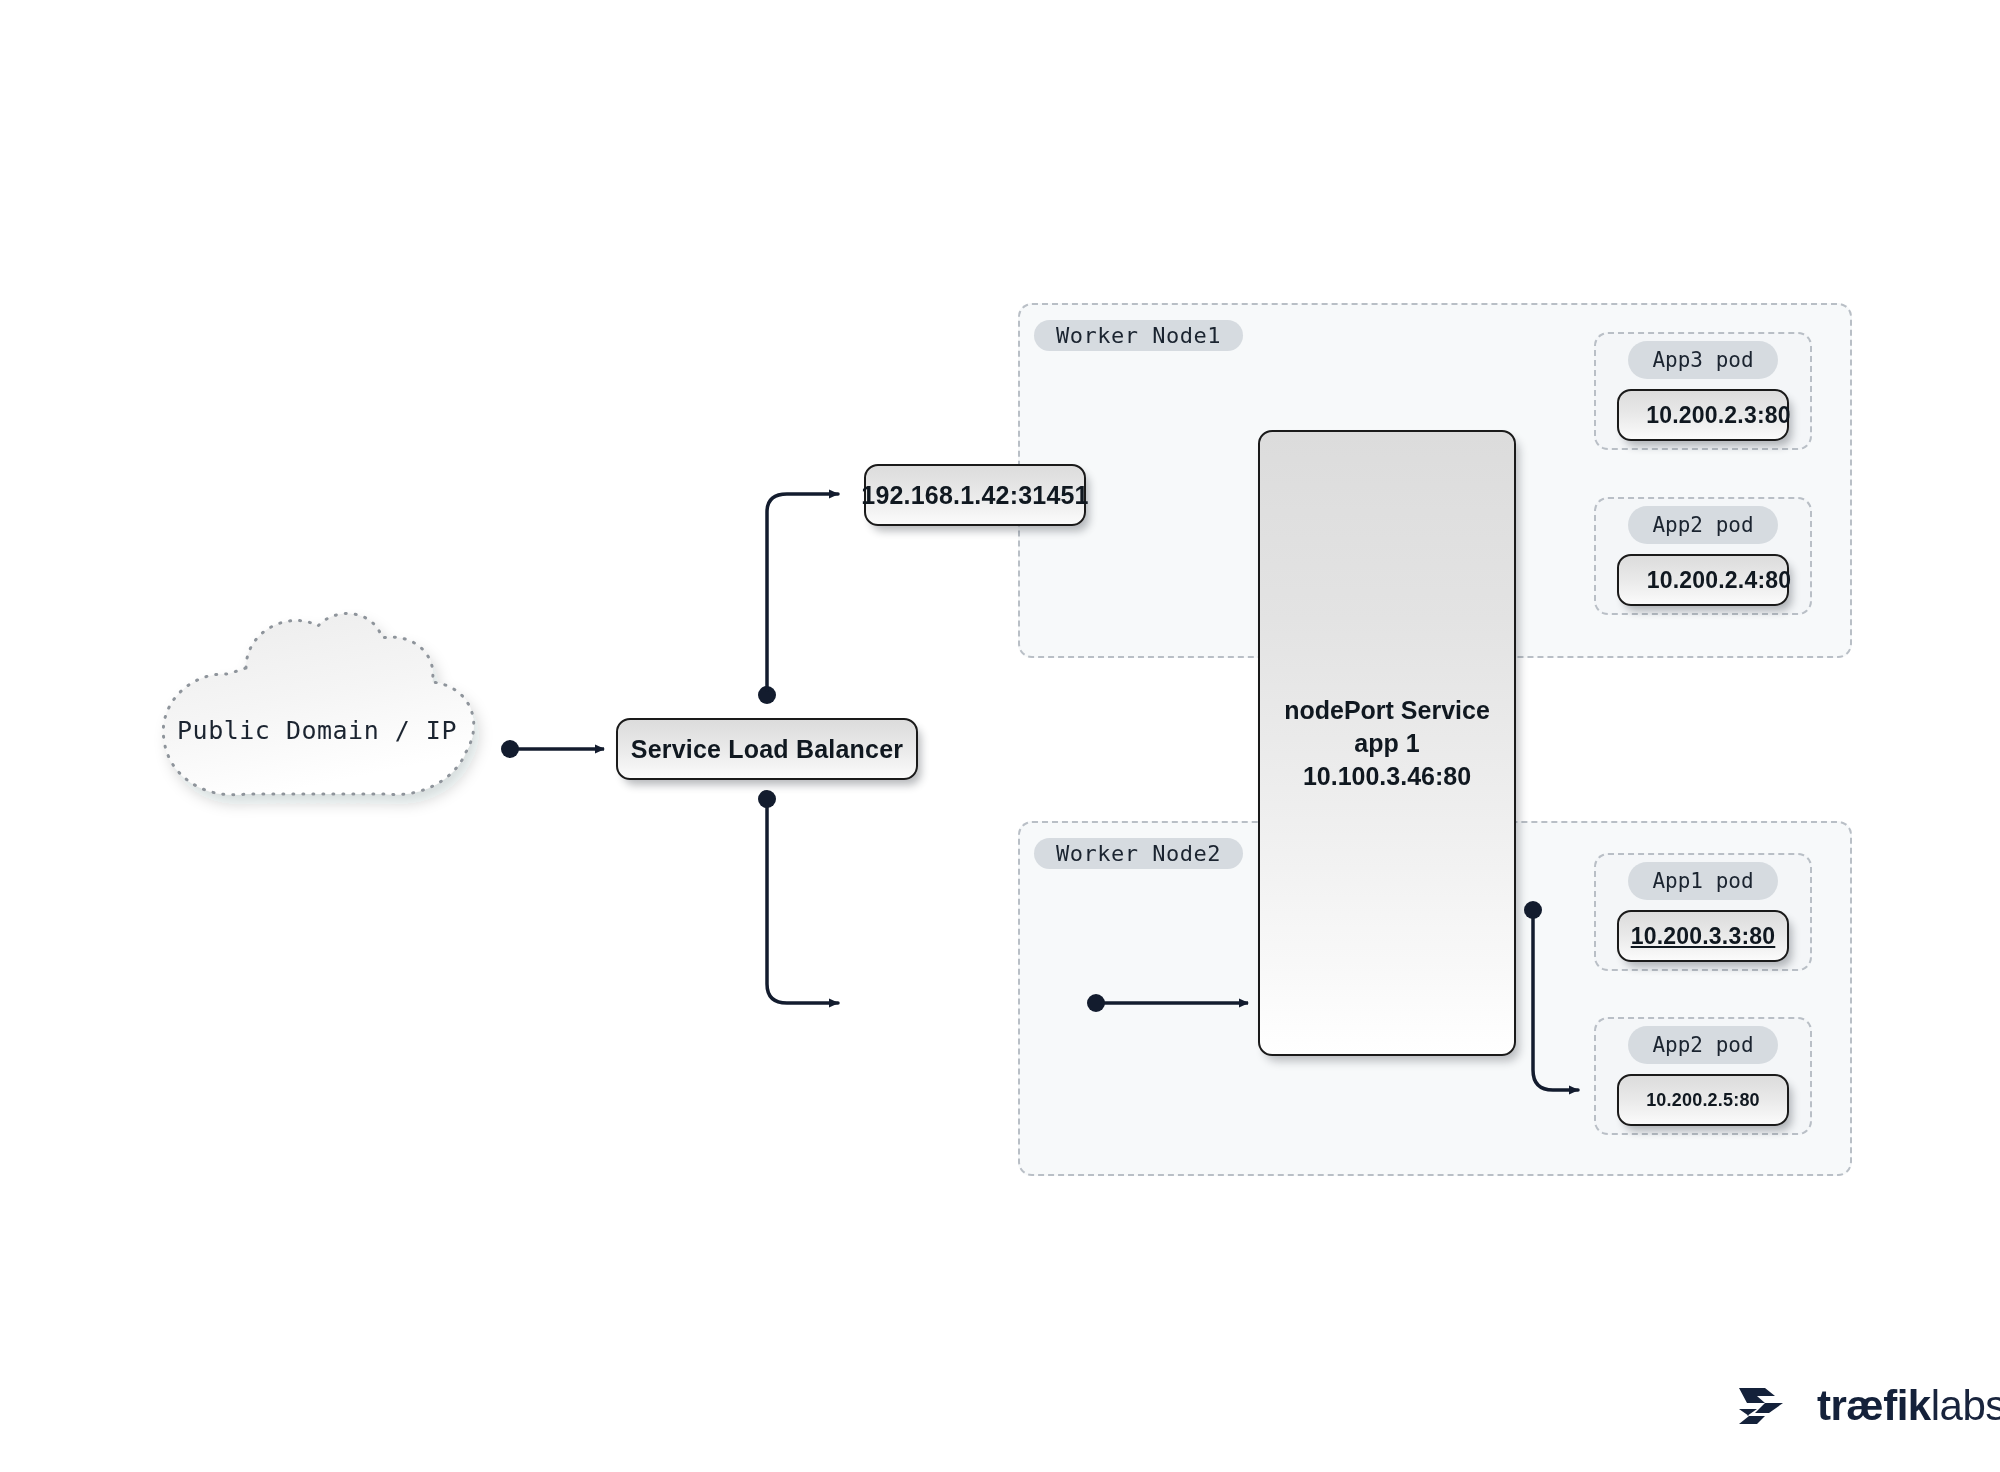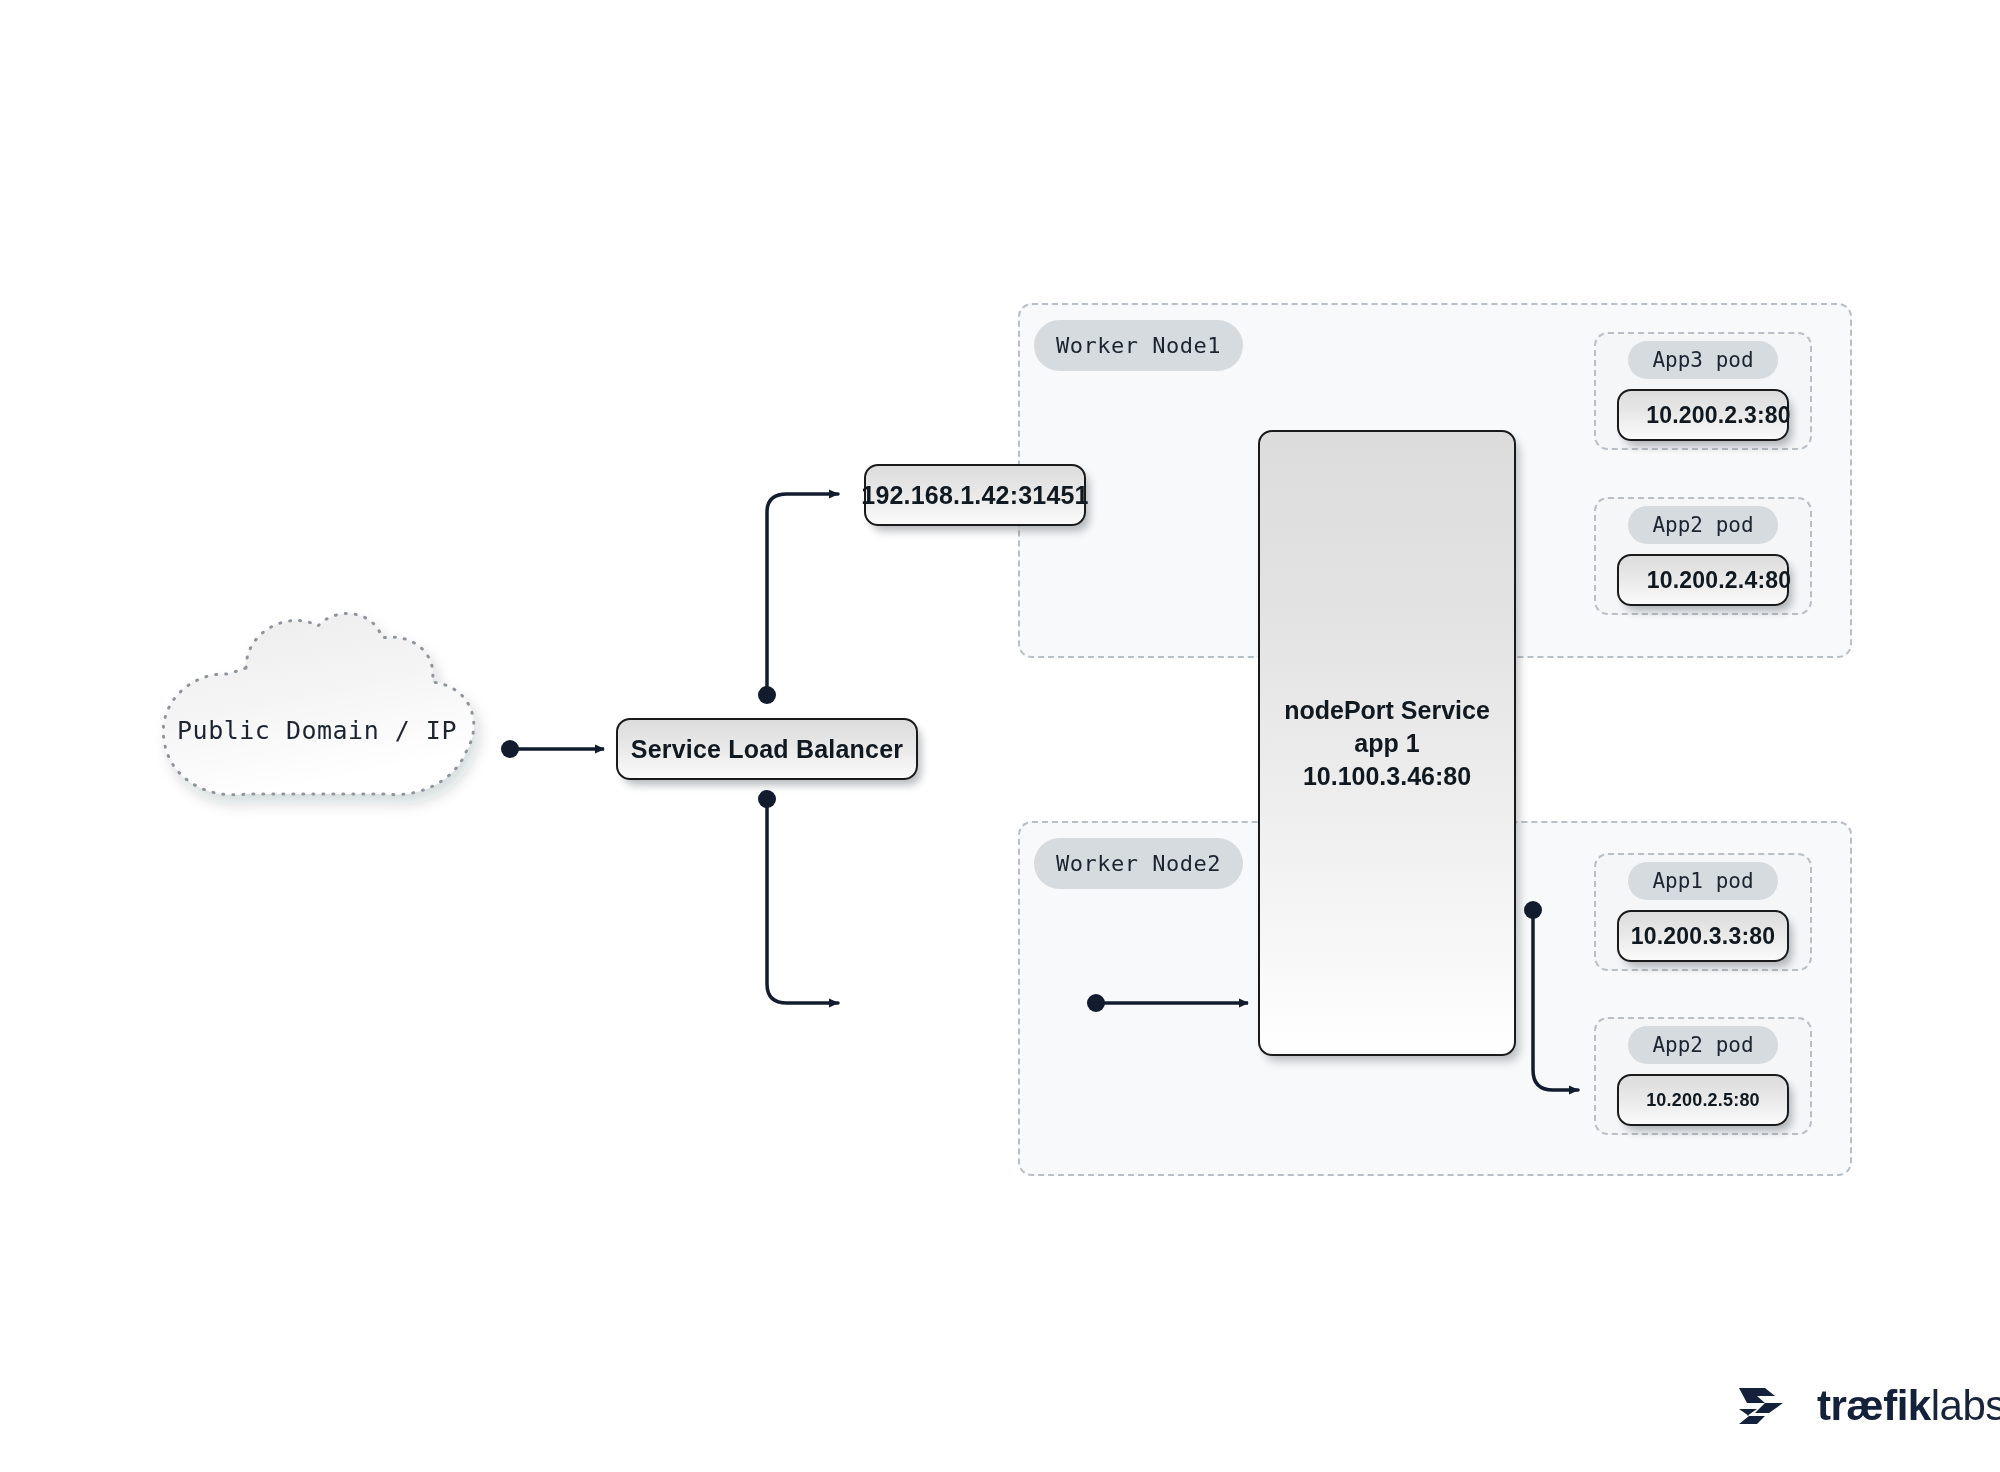--- a/index.html
+++ b/index.html
@@ -34,21 +34,21 @@
     box-sizing: border-box;
   }
   .node-label {
     position: absolute;
     background: #d6dbe0;
     border-radius: 999px;
     color: #1b2430;
     font-family: "DejaVu Sans Mono", "Liberation Mono", monospace;
     font-size: 22px;
     letter-spacing: 0.5px;
-    padding: 13px 22px;
+    padding: 3px 22px;
     white-space: nowrap;
   }
 
   
   .pod-box {
     position: absolute;
     border: 2px dashed #b9bfc6;
     border-radius: 14px;
     background: #f4f6f8;
     box-sizing: border-box;
@@ -182,21 +182,21 @@
   <div class="pod-box" style="left:1594px; top:497px; width:218px; height:118px;">
     <div class="pod-title">App2 pod</div>
     <div class="chip" style="width:172px;height:52px;font-size:23px;padding-left:32px;">10.200.2.4:80</div>
   </div>
 
   <div class="node-box" style="left:1018px; top:821px; width:834px; height:355px;"></div>
   <div class="node-label" style="left:1034px; top:838px;">Worker Node2</div>
 
   <div class="pod-box" style="left:1594px; top:853px; width:218px; height:118px;">
     <div class="pod-title">App1 pod</div>
-    <div class="chip" style="width:172px;height:52px;font-size:23px;">10.200.3.3:80</div>
+    <div class="chip" style="width:172px;height:52px;font-size:23px;text-decoration:underline;">10.200.3.3:80</div>
   </div>
 
   <div class="pod-box" style="left:1594px; top:1017px; width:218px; height:118px;">
     <div class="pod-title">App2 pod</div>
     <div class="chip" style="width:172px;height:52px;font-size:18px;">10.200.2.5:80</div>
   </div>
 
   <div id="cloud-wrap">
     <svg width="334" height="220" viewBox="0 0 334 220" aria-hidden="true">
       <defs>

